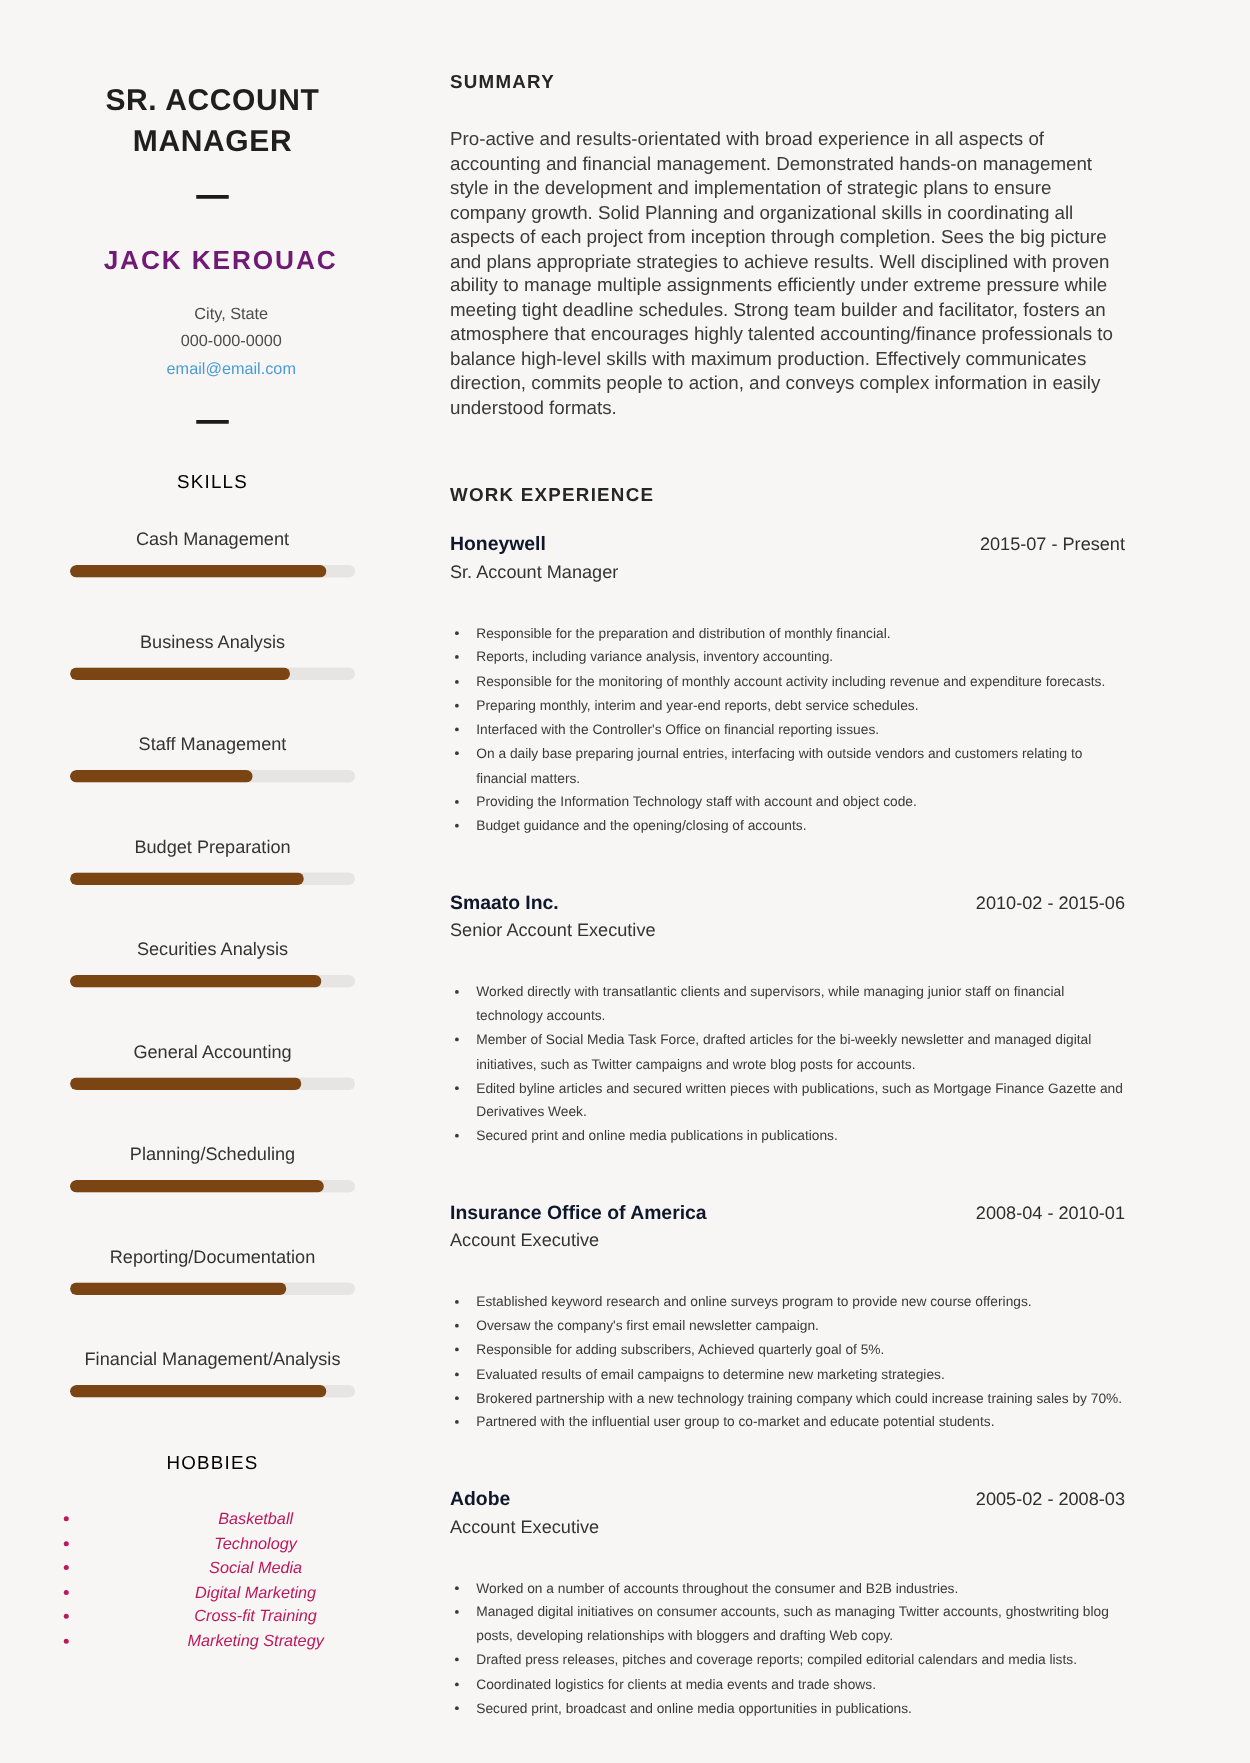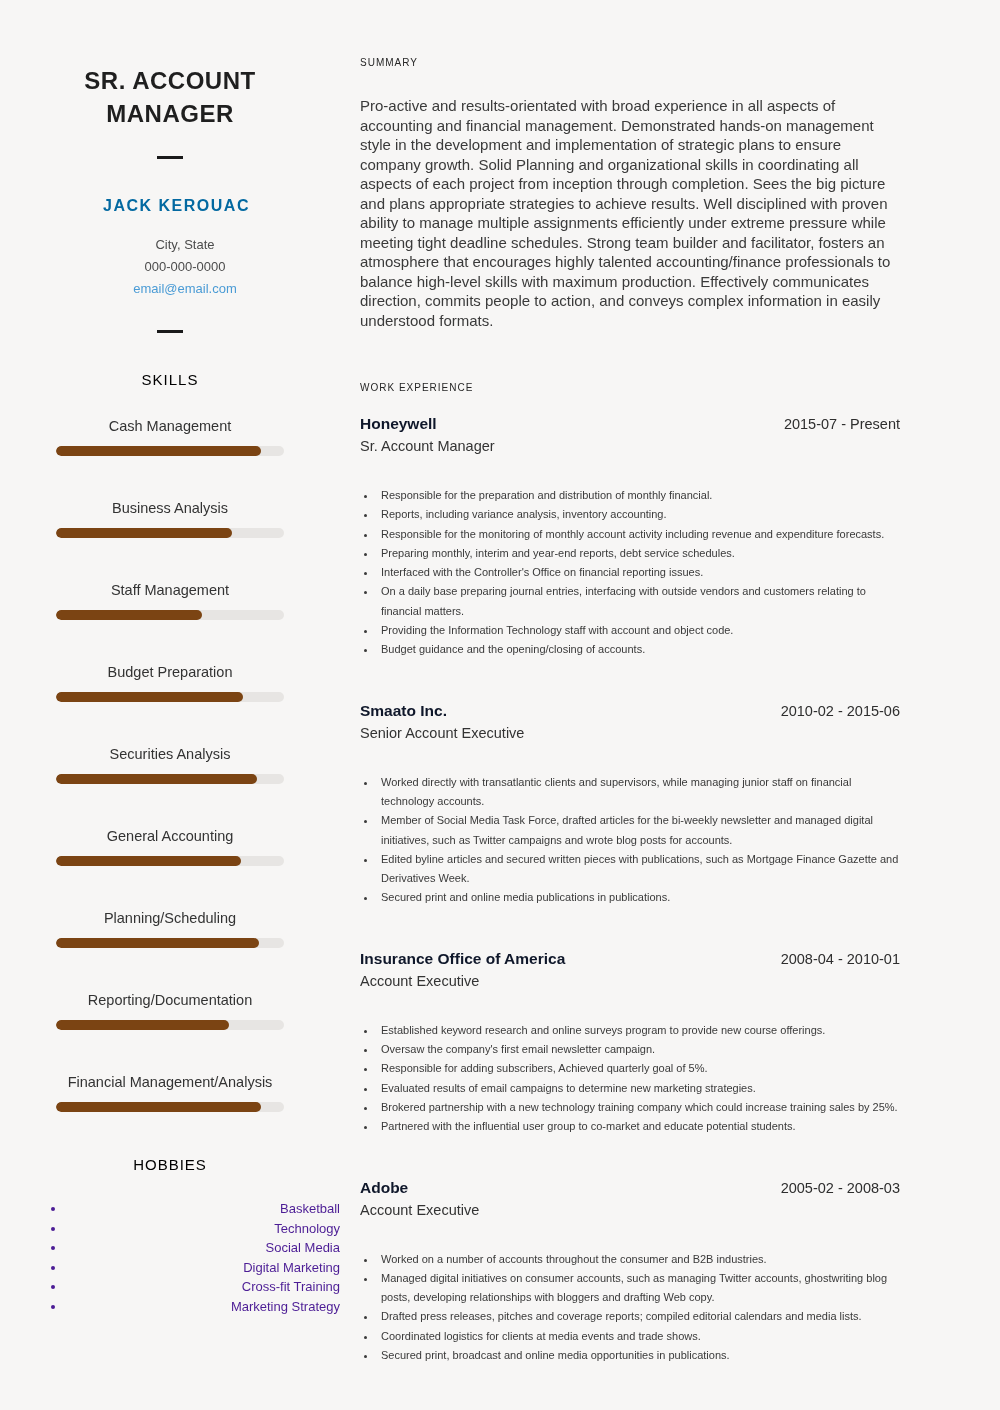--- a/index.html
+++ b/index.html
@@ -22,21 +22,21 @@
     font-size:24px; line-height:33px; font-weight:600;
     letter-spacing:0.5px; color:#1f1f1f;
     padding:0 40px;
   }
   .divider {
     width:26px; height:3px; background:#1a1a1a;
     margin:26px auto 38px auto;
   }
   .divider.second { margin:30px auto 38px auto; }
   .person-name {
-    font-size:16px; font-weight:600; letter-spacing:1.5px; color:#0369a1;padding-left:13px;
+    font-size:21px; font-weight:600; letter-spacing:1.5px; color:#701a75;padding-left:13px;
   }
   .contact { margin-top:19px; font-size:13px; color:#4c4c4c; }
   .contact div, .contact a { line-height:22px;padding-left:30px; }
   .contact a { color:#4a9bd5; text-decoration:none; }
 
   .side-heading {
     font-size:15px; font-weight:400; letter-spacing:1px; color:#000000;
   }
   .skills-heading { margin-bottom:30px; }
   .skill { margin-bottom:44px; }
@@ -44,31 +44,31 @@
   .skill-track {
     width:228px; height:10px; border-radius:5px;
     background:#e7e5e3; margin:12px auto 0 auto; overflow:hidden;
     position:relative;
   }
   .skill-fill {
     height:10px; border-radius:5px; background:#7b4413;
   }
   .hobbies-heading { margin-top:0; margin-bottom:26px; }
   .hobby-list {
-    text-align:right; margin-left:50px; padding-left:16px;
-    font-size:13px; line-height:19.5px; color:#4c1d95;
+    text-align:center; margin-left:50px; padding-left:16px;
+    font-size:13px; line-height:19.5px; color:#be185d;font-style:italic;
   }
   .hobby-list li { padding-left:3px; }
 
   
   .main {
     flex:1; padding:57px 100px 0 20px;
   }
   .section-heading {
-    font-size:10px; font-weight:400; letter-spacing:1px; color:#262626;
+    font-size:15px; font-weight:700; letter-spacing:1px; color:#262626;
   }
   .summary-text {
     margin-top:28px; font-size:15px; line-height:19.5px; color:#3a3a3a;
   }
   .work-heading { margin-top:52px; }
   .entry { margin-top:22px; }
   .entry + .entry { margin-top:42px; }
   .entry-head { display:flex; justify-content:space-between; align-items:baseline; }
   .entry-company { font-size:15.5px; font-weight:700; color:#0f172a; }
   .entry-dates { font-size:14.5px; color:#2e2e2e; }
@@ -206,21 +206,21 @@
       <div class="entry-head">
         <span class="entry-company">Insurance Office of America</span>
         <span class="entry-dates">2008-04 - 2010-01</span>
       </div>
       <div class="entry-role">Account Executive</div>
       <ul class="entry-bullets">
         <li>Established keyword research and online surveys program to provide new course offerings.</li>
         <li>Oversaw the company's first email newsletter campaign.</li>
         <li>Responsible for adding subscribers, Achieved quarterly goal of 5%.</li>
         <li>Evaluated results of email campaigns to determine new marketing strategies.</li>
-        <li>Brokered partnership with a new technology training company which could increase training sales by 25%.</li>
+        <li>Brokered partnership with a new technology training company which could increase training sales by 70%.</li>
         <li>Partnered with the influential user group to co-market and educate potential students.</li>
       </ul>
     </section>
 
     <section class="entry">
       <div class="entry-head">
         <span class="entry-company">Adobe</span>
         <span class="entry-dates">2005-02 - 2008-03</span>
       </div>
       <div class="entry-role">Account Executive</div>

